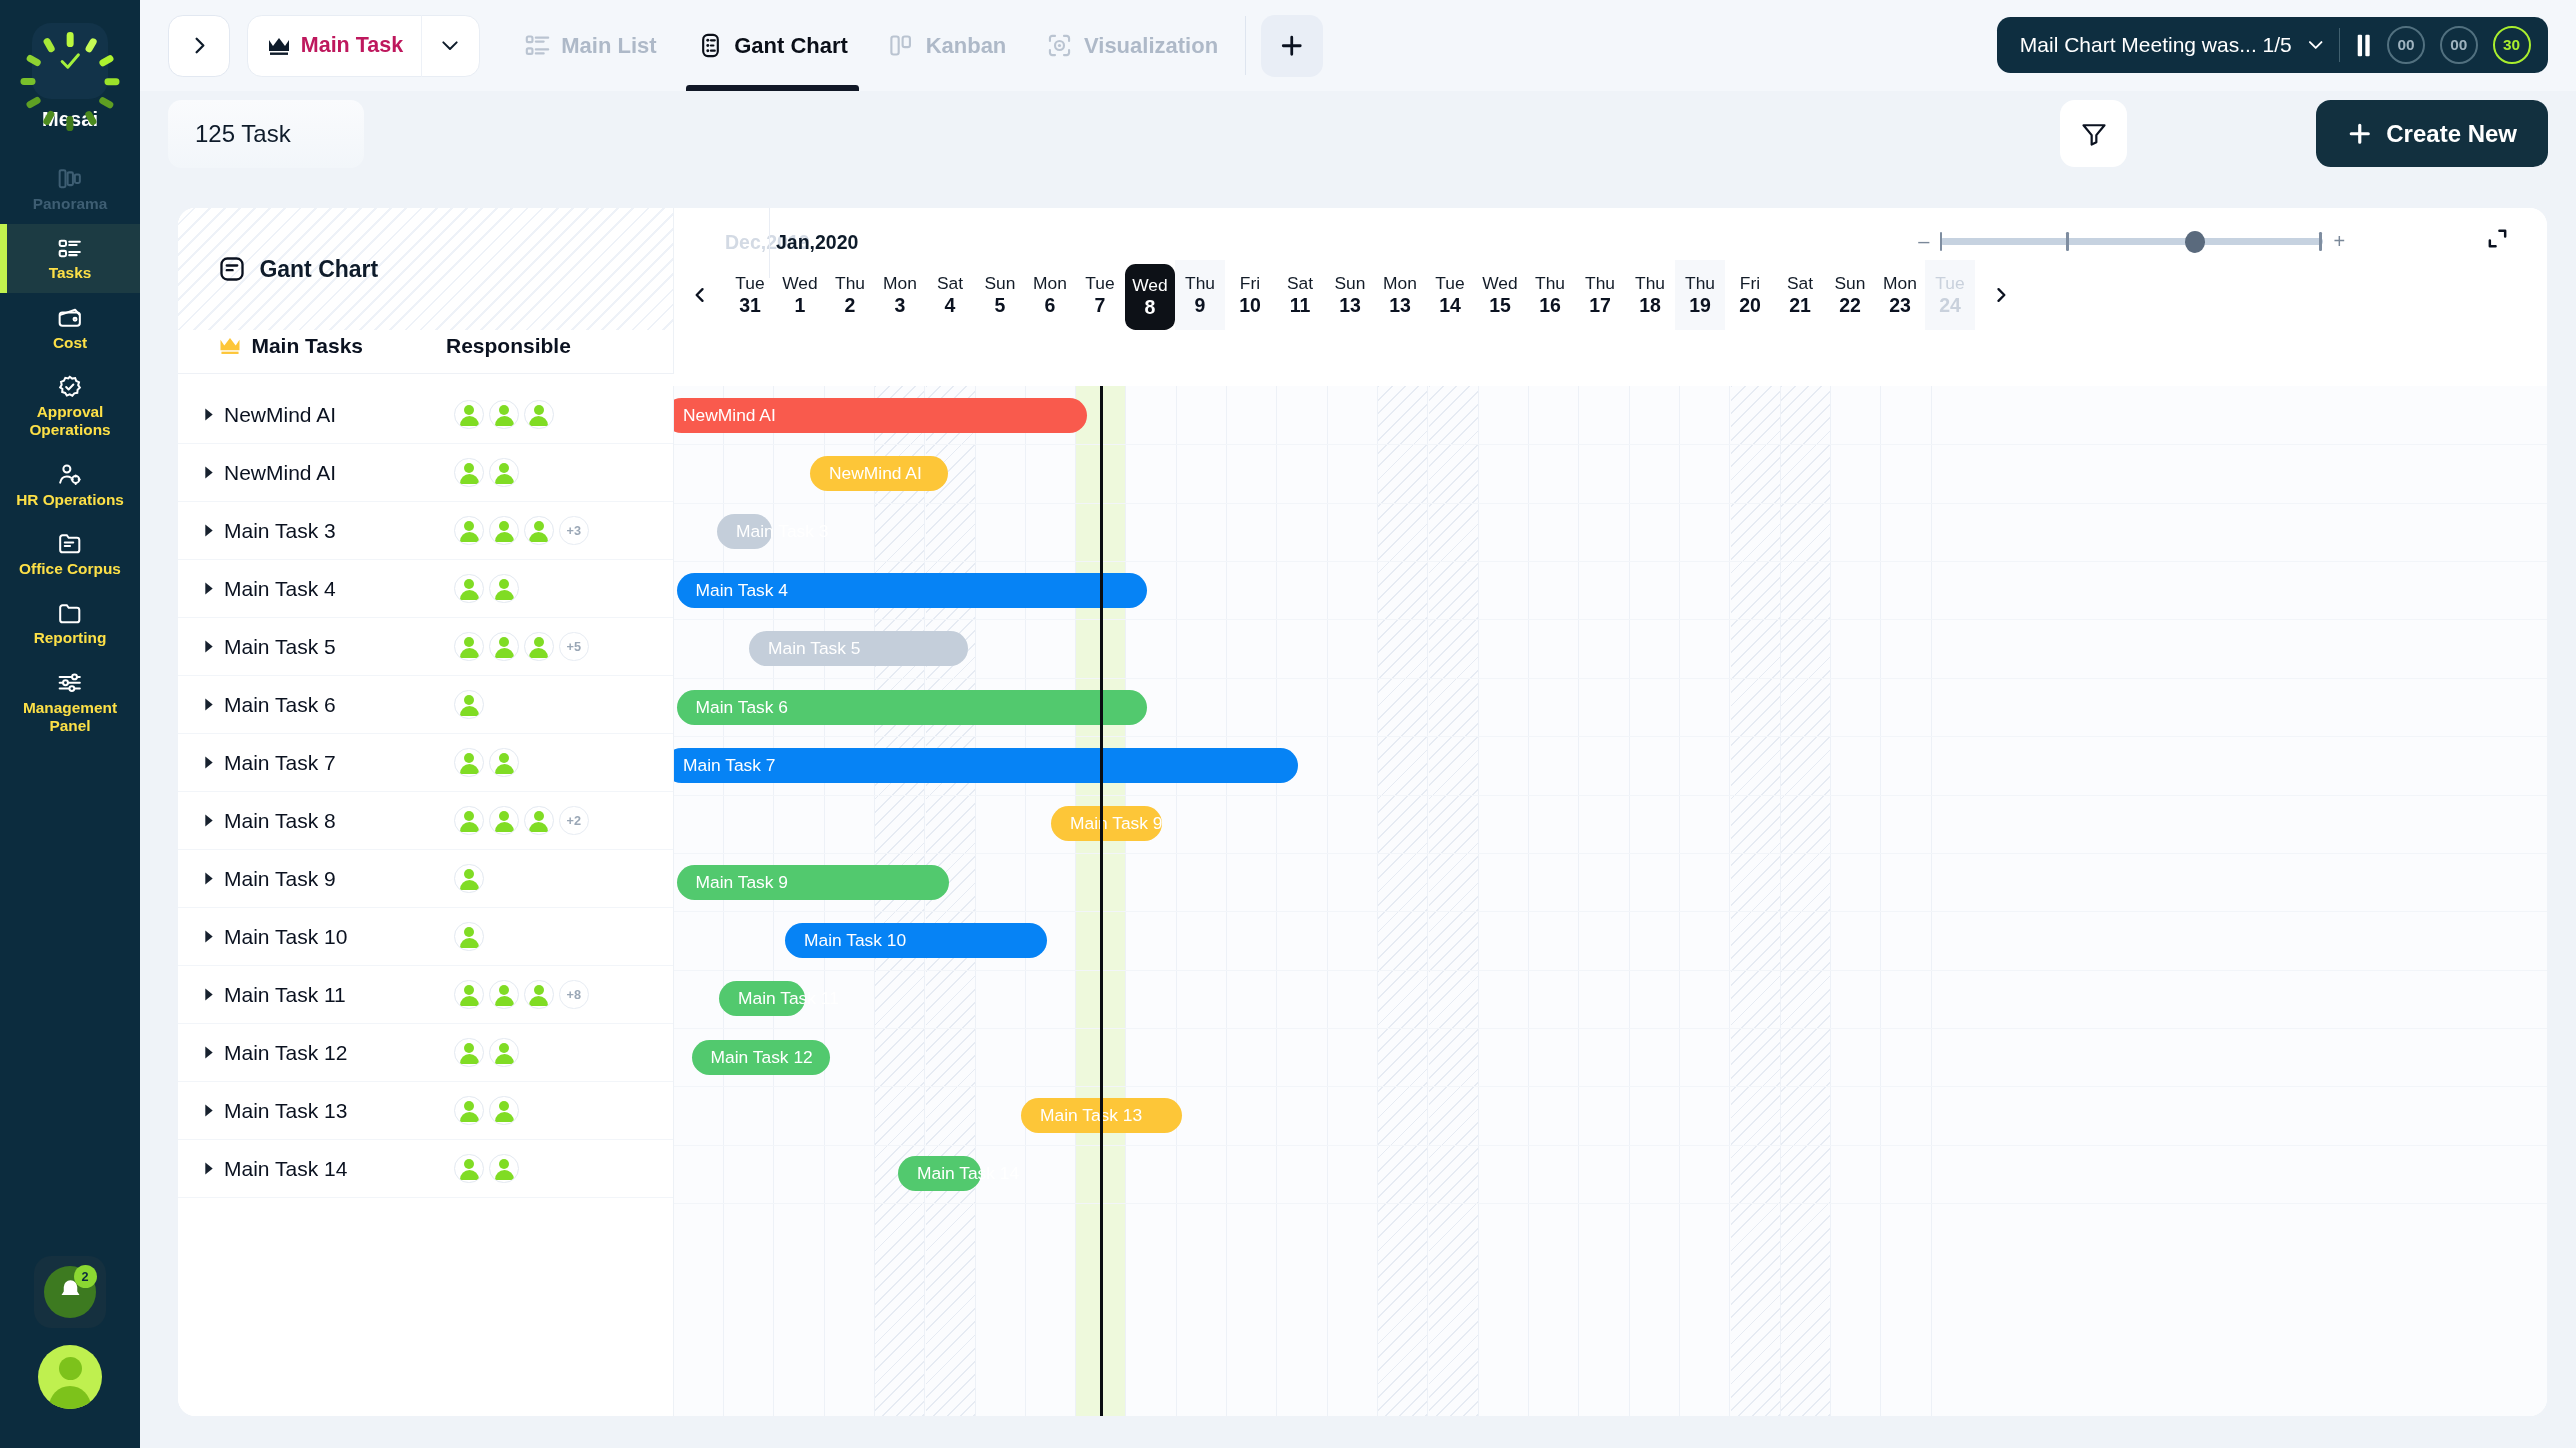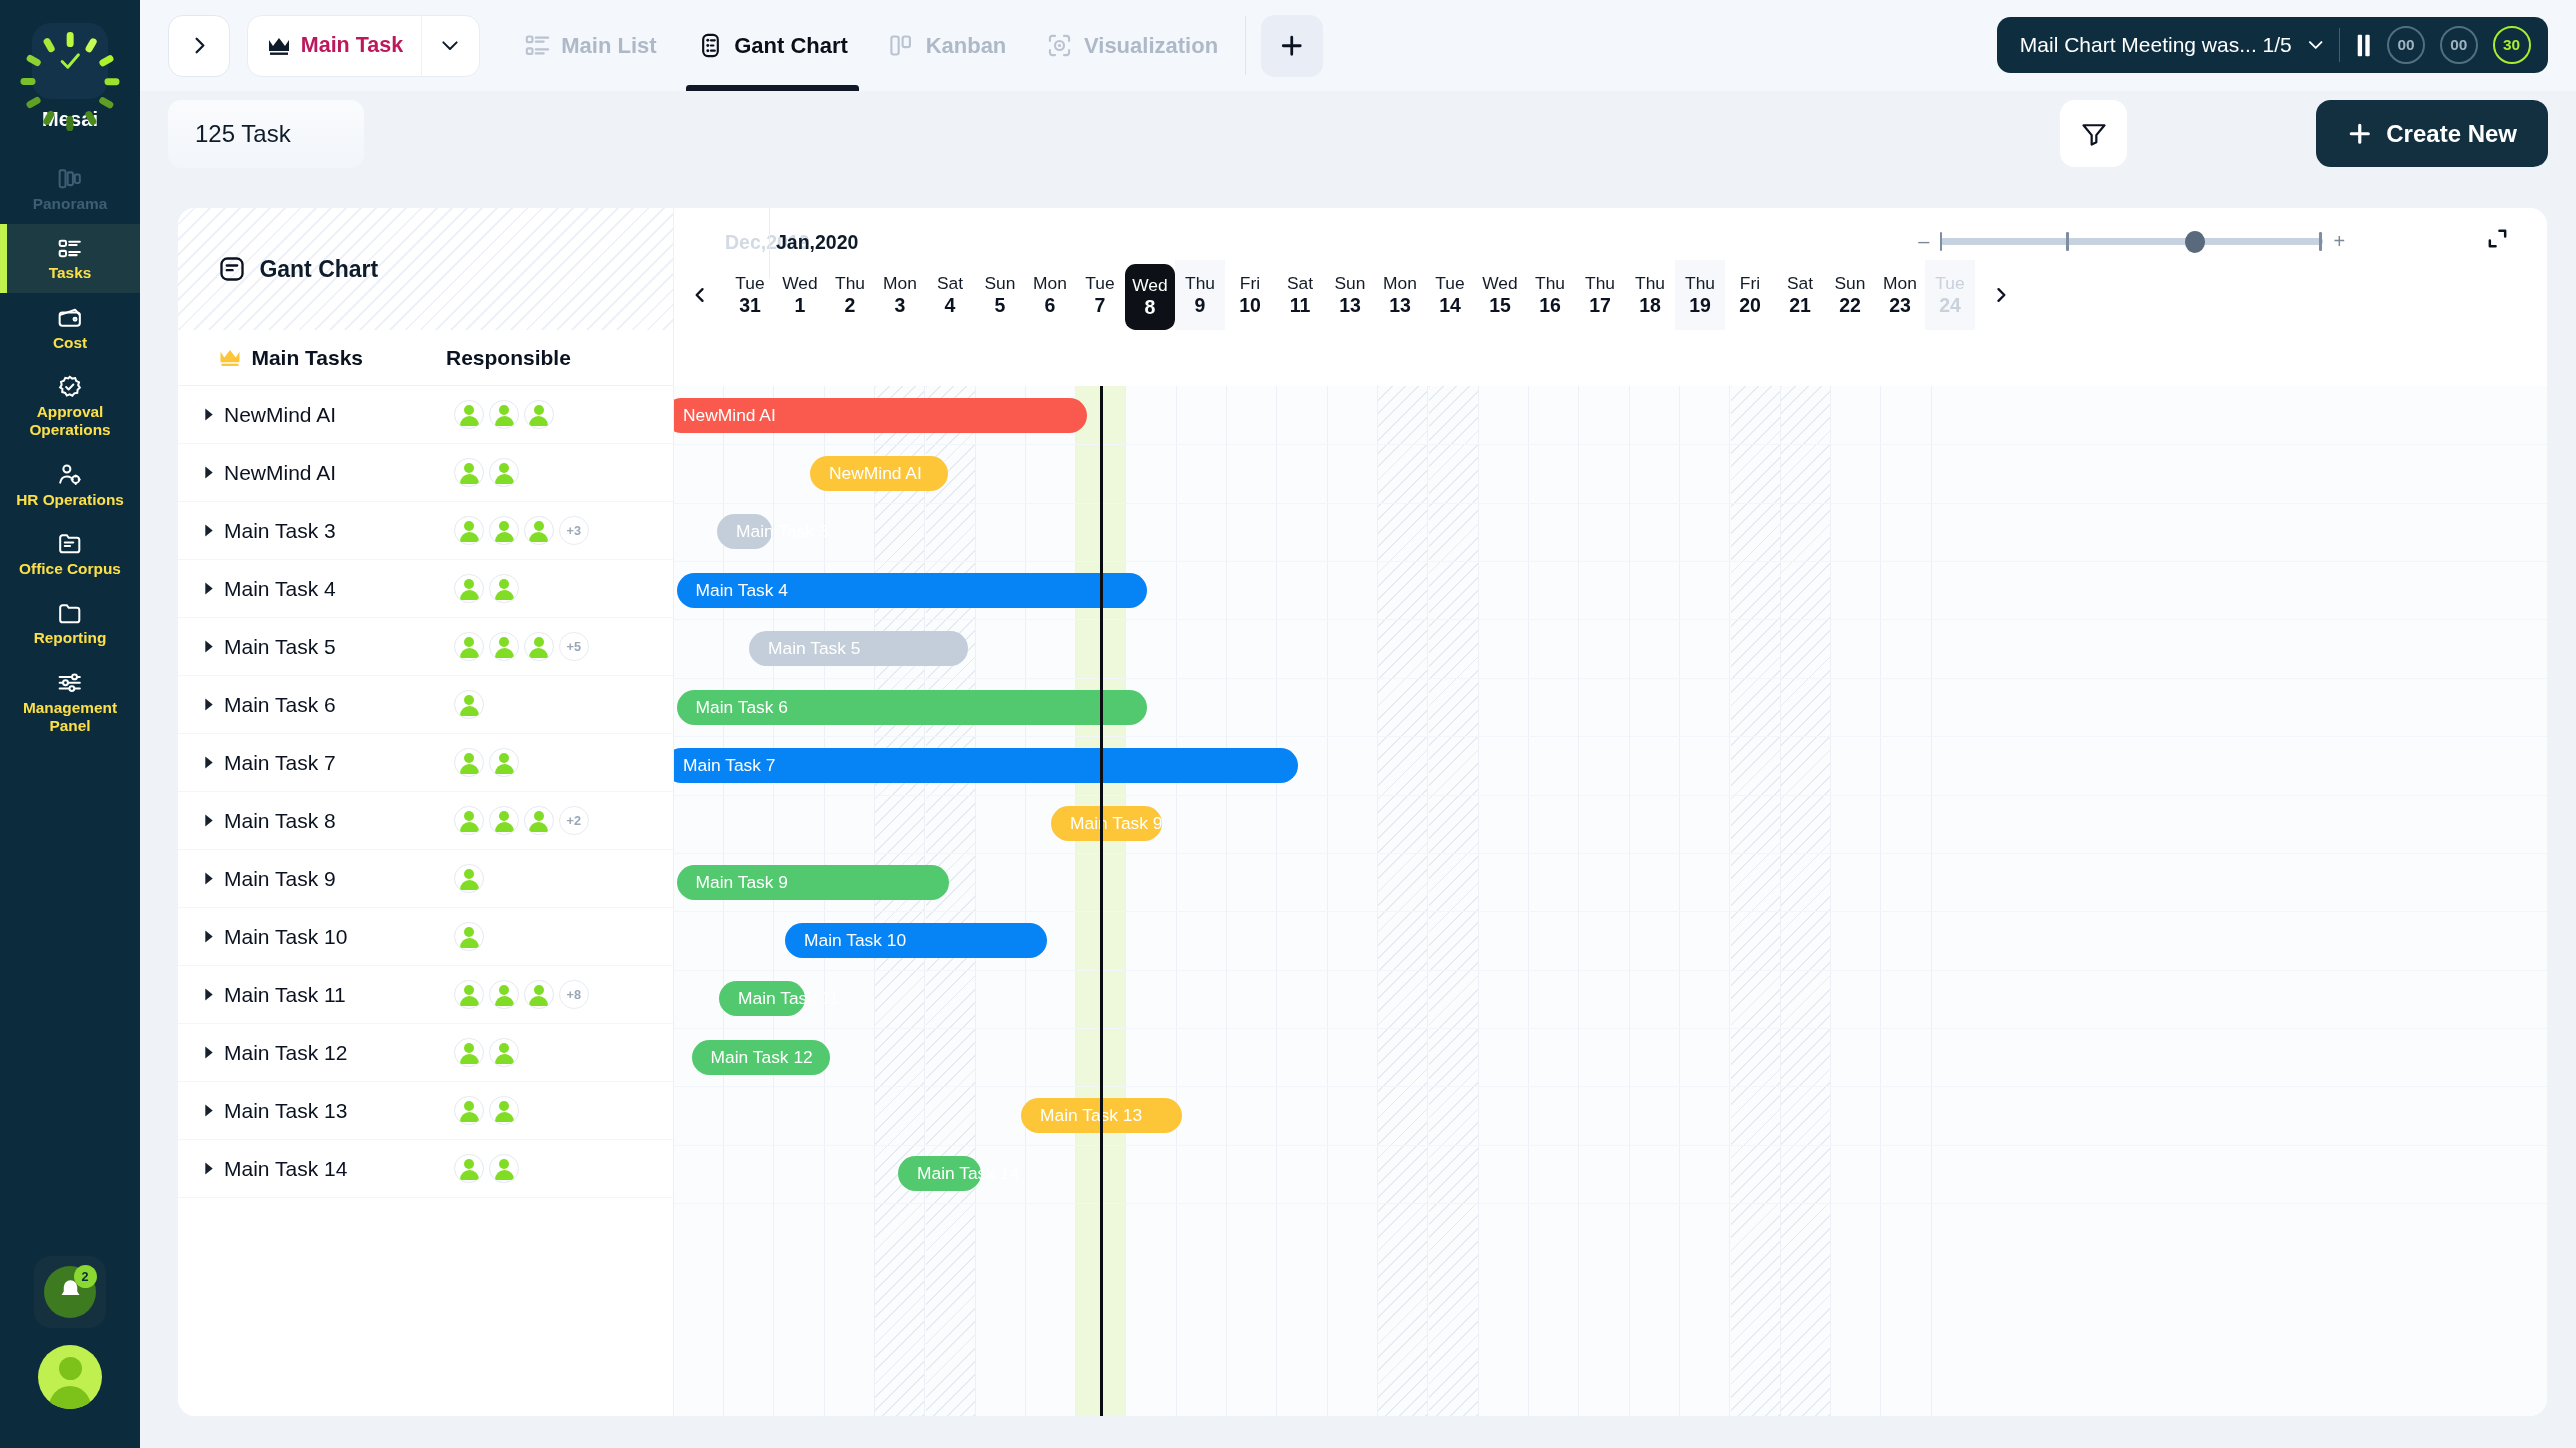--- a/index.html
+++ b/index.html
@@ -158,21 +158,21 @@
     flex: 0 0 50px;
   }
   .day .dn { font-size: 17.4px; color:#131C28; font-weight:500; line-height:1.1; }
   .day .dd { font-size: 19.5px; color:#0B1220; font-weight:700; line-height:1.1; }
   .day.today { background:#0D1117; border-radius: 10.7px; height: 66px; }
   .day.today .dn, .day.today .dd { color:#FFF; }
   .day.hl { background:#F6F8FB; }
   .day.ghost .dn, .day.ghost .dd { color:#C9D1DC; }
 
   
-  .colhead { position:absolute; left:0; top:122px; width:496px; height: 56px; display:flex; align-items:center;
+  .colhead { position:absolute; left:0; top:110px; width:496px; height: 56px; display:flex; align-items:center;
              border-bottom:0.7px solid #EEF1F6; border-right:0.7px solid #EDF1F6; }
   .colhead .ch1 { display:flex; align-items:center; gap: 9.4px; width: 268px; padding-left: 40px; }
   .colhead .ch-lbl { font-size: 21px; font-weight: 700; color:#0B1220; }
   .colhead .ch2 { font-size: 21px; font-weight: 700; color:#0B1220; }
 
   
   .tasklist { position:absolute; left:0; top:178px; width:496px; bottom:0; border-right:0.7px solid #EDF1F6; background:#FFF; z-index: 5;}
   .trow { height: 58px; display:flex; align-items:center; border-bottom:0.7px solid #F2F5F9; }
   .trow .tri { width: 23px; display:flex; align-items:center; justify-content:center; margin-left: 19px; cursor:pointer; }
   .trow .tname { font-size: 21px; color:#0B1220; font-weight:500; margin-left: 4px; width: 221px; }

